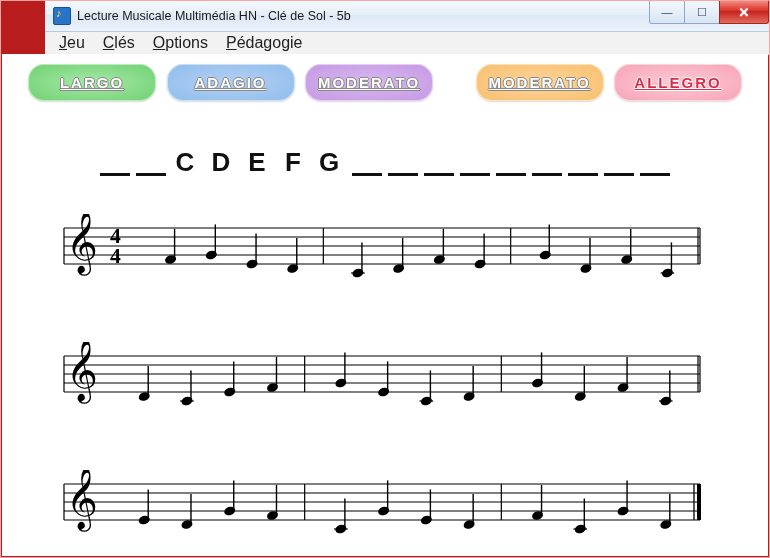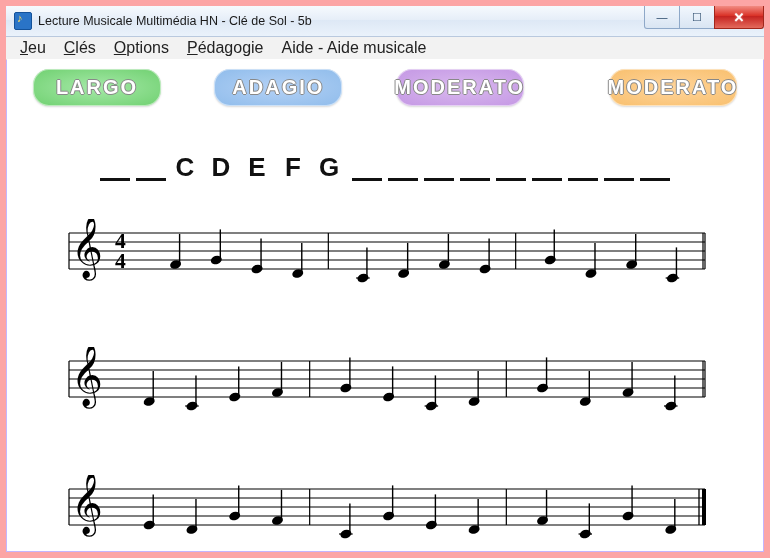--- a/index.html
+++ b/index.html
@@ -1,16 +1,16 @@
 <!DOCTYPE html>
 <html><head>
 <meta charset="utf-8">
 <style>
   html, body { margin:0; padding:0; font-family: "Segoe UI", Tahoma, sans-serif; background:#fff; }
-  .window { width:770px; height:558px; border:6px solid #fca5a5; box-sizing:border-box; position:relative; background:#c4b5fd; box-shadow:0 0 4px rgba(0,0,0,.15); }
+  .window { width:770px; height:558px; border:1px solid #fca5a5; box-sizing:border-box; position:relative; background:#b91c1c; box-shadow:0 0 4px rgba(0,0,0,.15);padding-left:44px; }
 
   
   .titlebar { height:30px; background:linear-gradient(#f6fafe,#e6eef8 45%,#dde8f5 46%,#eaf2fb); border-bottom:1px solid #b9c9de; display:flex; align-items:center; padding:0 0 0 8px; position:relative; }
   .app-icon { width:16px; height:16px; background:#2a74c7; border:1px solid #14529a; border-radius:2px; position:relative; margin-right:6px; }
   .app-icon::after { content:"♪"; color:#ffdf5d; font-size:11px; position:absolute; left:2px; top:-1px; }
   .title { font-size:12.5px; color:#1a1a1a; }
   .win-controls { position:absolute; right:0; top:0; display:flex; height:22px; }
   .win-btn { width:34px; height:22px; border:1px solid #8ea8c8; border-top:none; background:linear-gradient(#f2f7fd,#d9e5f3); display:flex; align-items:center; justify-content:center; font-size:11px; color:#274768; margin-left:-1px; }
   .win-btn.min { border-bottom-left-radius:3px; }
   .win-btn.close { width:48px; background:linear-gradient(#f28b82,#d93025 45%,#c5221f 46%,#e36a5c); border-color:#a1271c; color:#fff; border-bottom-right-radius:3px; }
@@ -20,21 +20,21 @@
   
   .menubar { height:22px; background:#f2f2f2; border-bottom:1px solid #dcdcdc; display:flex; align-items:center; padding:0 6px; font-size:16px; color:#222; gap:2px; }
   .menu-item { padding:2px 8px; cursor:default; }
   .mn-underline { text-decoration:underline; }
 
   
   .client { position:absolute; left:1px; right:1px; top:53px; bottom:1px; background:#fff; overflow:hidden; }
 
   
   .tempos { display:flex; justify-content:space-between; align-items:center; padding:10px 26px 0 26px; }
-  .tempo-pill { width:128px; height:37px; border-radius:16px/16px; display:flex; align-items:center; justify-content:center; font-weight:800; font-size:20px; letter-spacing:2px; color:#fff; text-shadow:-1px 0 #888, 1px 0 #888, 0 -1px #888, 0 1px #888; font-family:Arial Black, Arial, sans-serif; box-shadow:inset 0 0 0 1px rgba(255,255,255,.5), 0 1px 2px rgba(0,0,0,.15); }
+  .tempo-pill { width:128px; height:37px; border-radius:16px/16px; display:flex; align-items:center; justify-content:center; font-weight:800; font-size:15px; letter-spacing:2px; color:#fff; text-shadow:-1px 0 #888, 1px 0 #888, 0 -1px #888, 0 1px #888; font-family:Arial Black, Arial, sans-serif; box-shadow:inset 0 0 0 1px rgba(255,255,255,.5), 0 1px 2px rgba(0,0,0,.15);text-decoration:underline; }
   .largo    { background:radial-gradient(ellipse at center,#a6e9a8,#6fd070); }
   .adagio   { background:radial-gradient(ellipse at center,#b4d1f5,#8fbceb);text-align:right; }
   .andante  { background:radial-gradient(ellipse at center,#d9b9ee,#c497e4); }
   .moderato { background:radial-gradient(ellipse at center,#ffd49a,#f8bf6d);margin-left:32px; }
   .allegro  { background:radial-gradient(ellipse at center,#ffcad6,#f6a3b5); color:#d62e4a; text-shadow:-1px 0 #fff,1px 0 #fff,0 -1px #fff,0 1px #fff; }
 
   
   .letters-wrap { margin-top:46px; display:flex; justify-content:center; }
   .letters { font-family:Arial Black, Arial, sans-serif; font-weight:900; font-size:26px; letter-spacing:4px; color:#111; display:flex; align-items:flex-end; }
   .slot { display:inline-block; width:36px; text-align:center; }
@@ -66,30 +66,30 @@
           <span class="x">✕</span>
         </div>
     </div>
   </div>
 
   <div class="menubar">
     <span class="menu-item"><span class="mn-underline">J</span>eu</span>
     <span class="menu-item"><span class="mn-underline">C</span>lés</span>
     <span class="menu-item"><span class="mn-underline">O</span>ptions</span>
     <span class="menu-item"><span class="mn-underline">P</span>édagogie</span>
-    <span class="menu-item"><span>Aide - Aide musicale</span></span>
   </div>
 
   <div class="client">
 
     <div class="tempos">
       <div class="tempo-pill largo">LARGO</div>
       <div class="tempo-pill adagio">ADAGIO</div>
       <div class="tempo-pill andante">MODERATO</div>
       <div class="tempo-pill moderato">MODERATO</div>
+      <div class="tempo-pill allegro">ALLEGRO</div>
     </div>
 
     <div class="letters-wrap">
       <div class="letters" id="letters">
           <span class="slot blank">X</span>
           <span class="slot blank">X</span>
           <span class="slot">C</span>
           <span class="slot">D</span>
           <span class="slot">E</span>
           <span class="slot">F</span>

